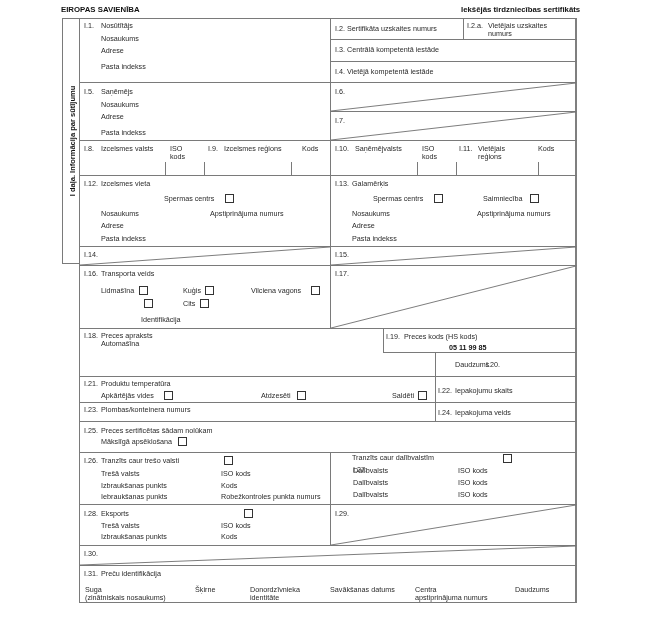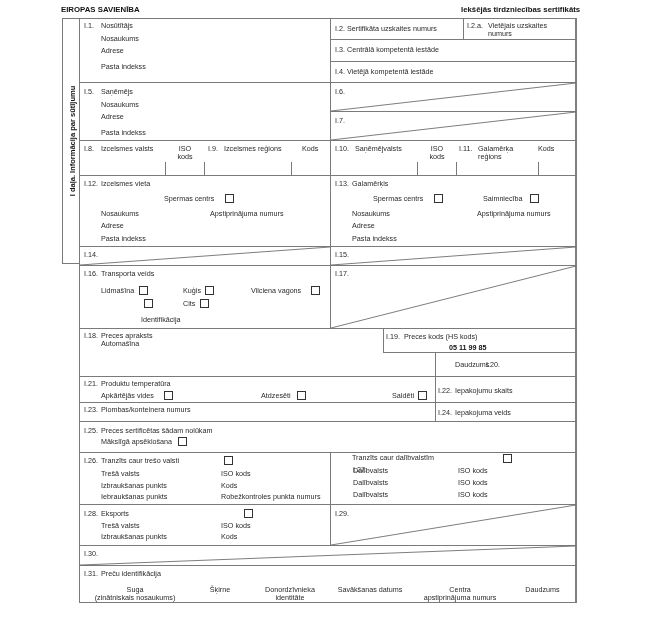--- a/index.html
+++ b/index.html
@@ -4,21 +4,21 @@
 <style>
   html, body { margin:0; padding:0; background:#ffffff; }
   body { width:645px; height:625px; position:relative; overflow:hidden;
          font-family:"Liberation Sans", sans-serif; color:#2a2a2a; font-size:7.2px; }
   .t { position:absolute; white-space:nowrap; line-height:1.1; }
   .hdr { font-weight:bold; font-size:7.8px; color:#111; }
   .hl { position:absolute; height:0; border-top:1px solid #7a7a7a; }
   .vl { position:absolute; width:0; border-left:1px solid #7a7a7a; }
   .vlt { position:absolute; width:0; border-left:2px solid #7f7f7f; }
   .cb { position:absolute; width:7px; height:7px; border:1px solid #333; background:#fff; }
-  .center { text-align:center; }
+  .center { }
   .bold { font-weight:bold; color:#111; }
   svg.diag { position:absolute; left:0; top:0; pointer-events:none; }
   .side { position:absolute; left:62px; top:18px; width:17px; height:244px;
           border:1px solid #7a7a7a; border-right:none; }
   .side span { position:absolute; left:50%; top:50%; transform:translate(-50%,-50%) rotate(-90deg);
                white-space:nowrap; font-weight:bold; font-size:7.5px; color:#111; }
 </style>
 </head>
 <body>
 
@@ -109,21 +109,21 @@
 <div class="t center" style="left:170px;top:153px;width:30px;">kods</div>
 <div class="t" style="left:208px;top:145px;">I.9.</div>
 <div class="t" style="left:224px;top:145px;">Izcelsmes reģions</div>
 <div class="t" style="left:302px;top:145px;">Kods</div>
 
 <div class="t" style="left:335px;top:145px;">I.10.</div>
 <div class="t" style="left:355px;top:145px;">Saņēmējvalsts</div>
 <div class="t center" style="left:422px;top:145px;width:30px;">ISO</div>
 <div class="t center" style="left:422px;top:153px;width:30px;">kods</div>
 <div class="t" style="left:459px;top:145px;">I.11.</div>
-<div class="t" style="left:478px;top:145px;">Galamērķa</div>
+<div class="t" style="left:478px;top:145px;">Vietējais</div>
 <div class="t" style="left:478px;top:153px;">reģions</div>
 <div class="t" style="left:538px;top:145px;">Kods</div>
 
 <div>
   <div class="t" style="left:84px;top:180px;">I.12.</div>
   <div class="t" style="left:101px;top:180px;">Izcelsmes vieta</div>
   <div class="t" style="left:164px;top:195px;">Spermas centrs</div>
   <div class="cb" style="left:225px;top:194px;"></div>
   <div class="t" style="left:101px;top:210px;">Nosaukums</div>
   <div class="t" style="left:210px;top:210px;">Apstiprinājuma numurs</div>

